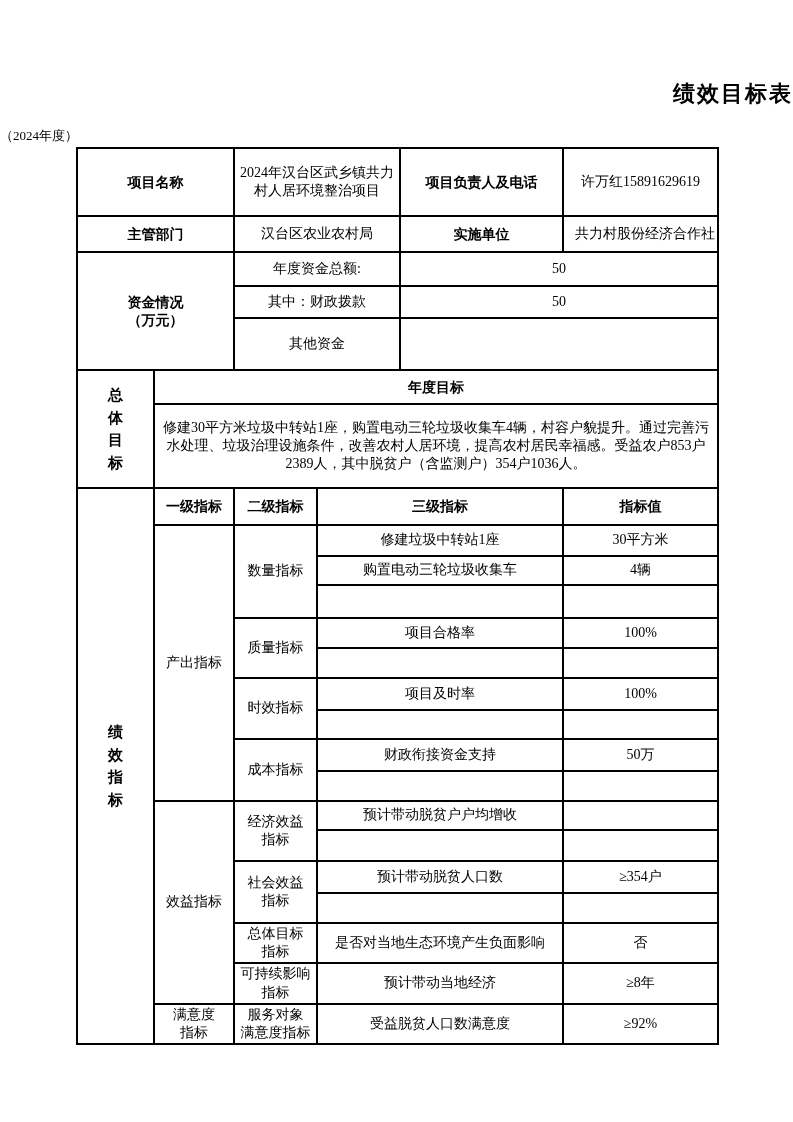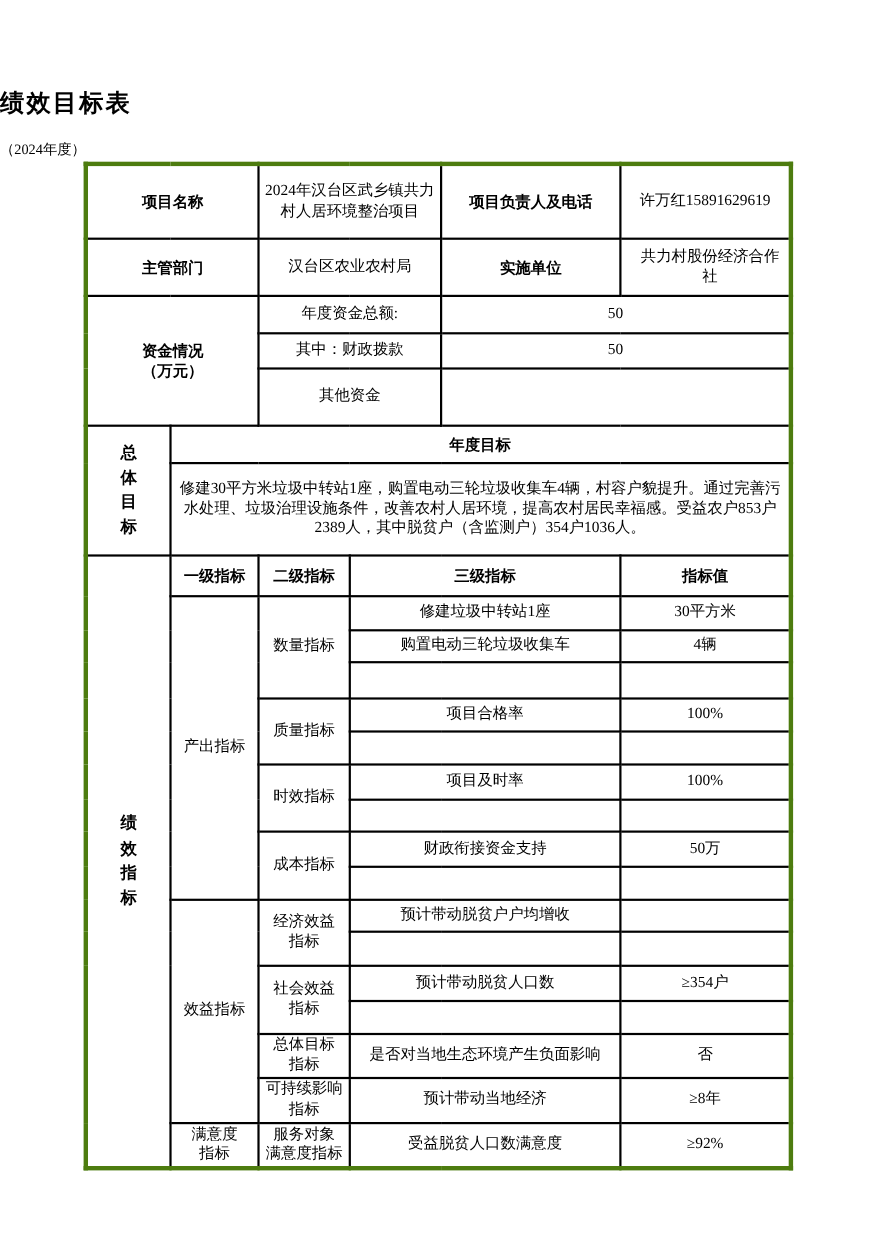--- a/index.html
+++ b/index.html
@@ -2,31 +2,31 @@
 <html><head>
 <meta charset="utf-8">
 <style>
   html,body { margin:0; padding:0; background:#ffffff; }
   .page {
     position:relative; width:793px; height:1122px; background:#ffffff;
     font-family:"Liberation Serif", serif; color:#000; overflow:hidden;
   }
   .doc-title {
     position:absolute; top:79px; left:0; width:100%; margin:0;
-    text-align:left; font-family:"Liberation Sans", sans-serif;
+    text-align:right; font-family:"Liberation Sans", sans-serif;
     font-weight:bold; font-size:22px; letter-spacing:2px;
   }
   .doc-subtitle {
     position:absolute; top:127px; left:0; width:100%;
     text-align:left; font-size:13px;
   }
   table.grid {
     position:absolute; left:76px; top:147px; width:641px;
     border-collapse:collapse; table-layout:fixed;
-    border:4px solid #4d7c0f;
+    border:2px solid #4d7c0f;
   }
   table.grid td {
     border:2px solid #000; vertical-align:middle; text-align:center;
     font-size:14px; line-height:1.3; padding:1px 2px; overflow:hidden;
   }
   td.hd { font-family:"Liberation Sans", sans-serif; font-weight:bold; }
   td.left { text-align:left; padding-left:5px; }
   td.right { text-align:right; padding-right:3px; }
   .pre { white-space:pre-line; line-height:1.22;margin-left:33px; }
   td.goal {
@@ -55,21 +55,21 @@
     </colgroup>
 
     <tbody>
         <tr style="height:68px">
       <td colspan="2" class="hd">项目名称</td>
       <td colspan="2" class="left">2024年汉台区武乡镇共力村人居环境整治项目</td>
       <td class="hd">项目负责人及电话</td>
       <td>许万红15891629619</td>
     </tr>
 
-    <tr style="height:52px">
+    <tr style="height:36px">
       <td colspan="2" class="hd">主管部门</td>
       <td colspan="2" class="left">汉台区农业农村局</td>
       <td class="hd">实施单位</td>
       <td class="left" style="padding-left:11px">共力村股份经济合作社</td>
     </tr>
 
     <tr style="height:34px">
       <td colspan="2" rowspan="3" class="hd pre">资金情况
 （万元）</td>
       <td colspan="2" class="left">年度资金总额:</td>

